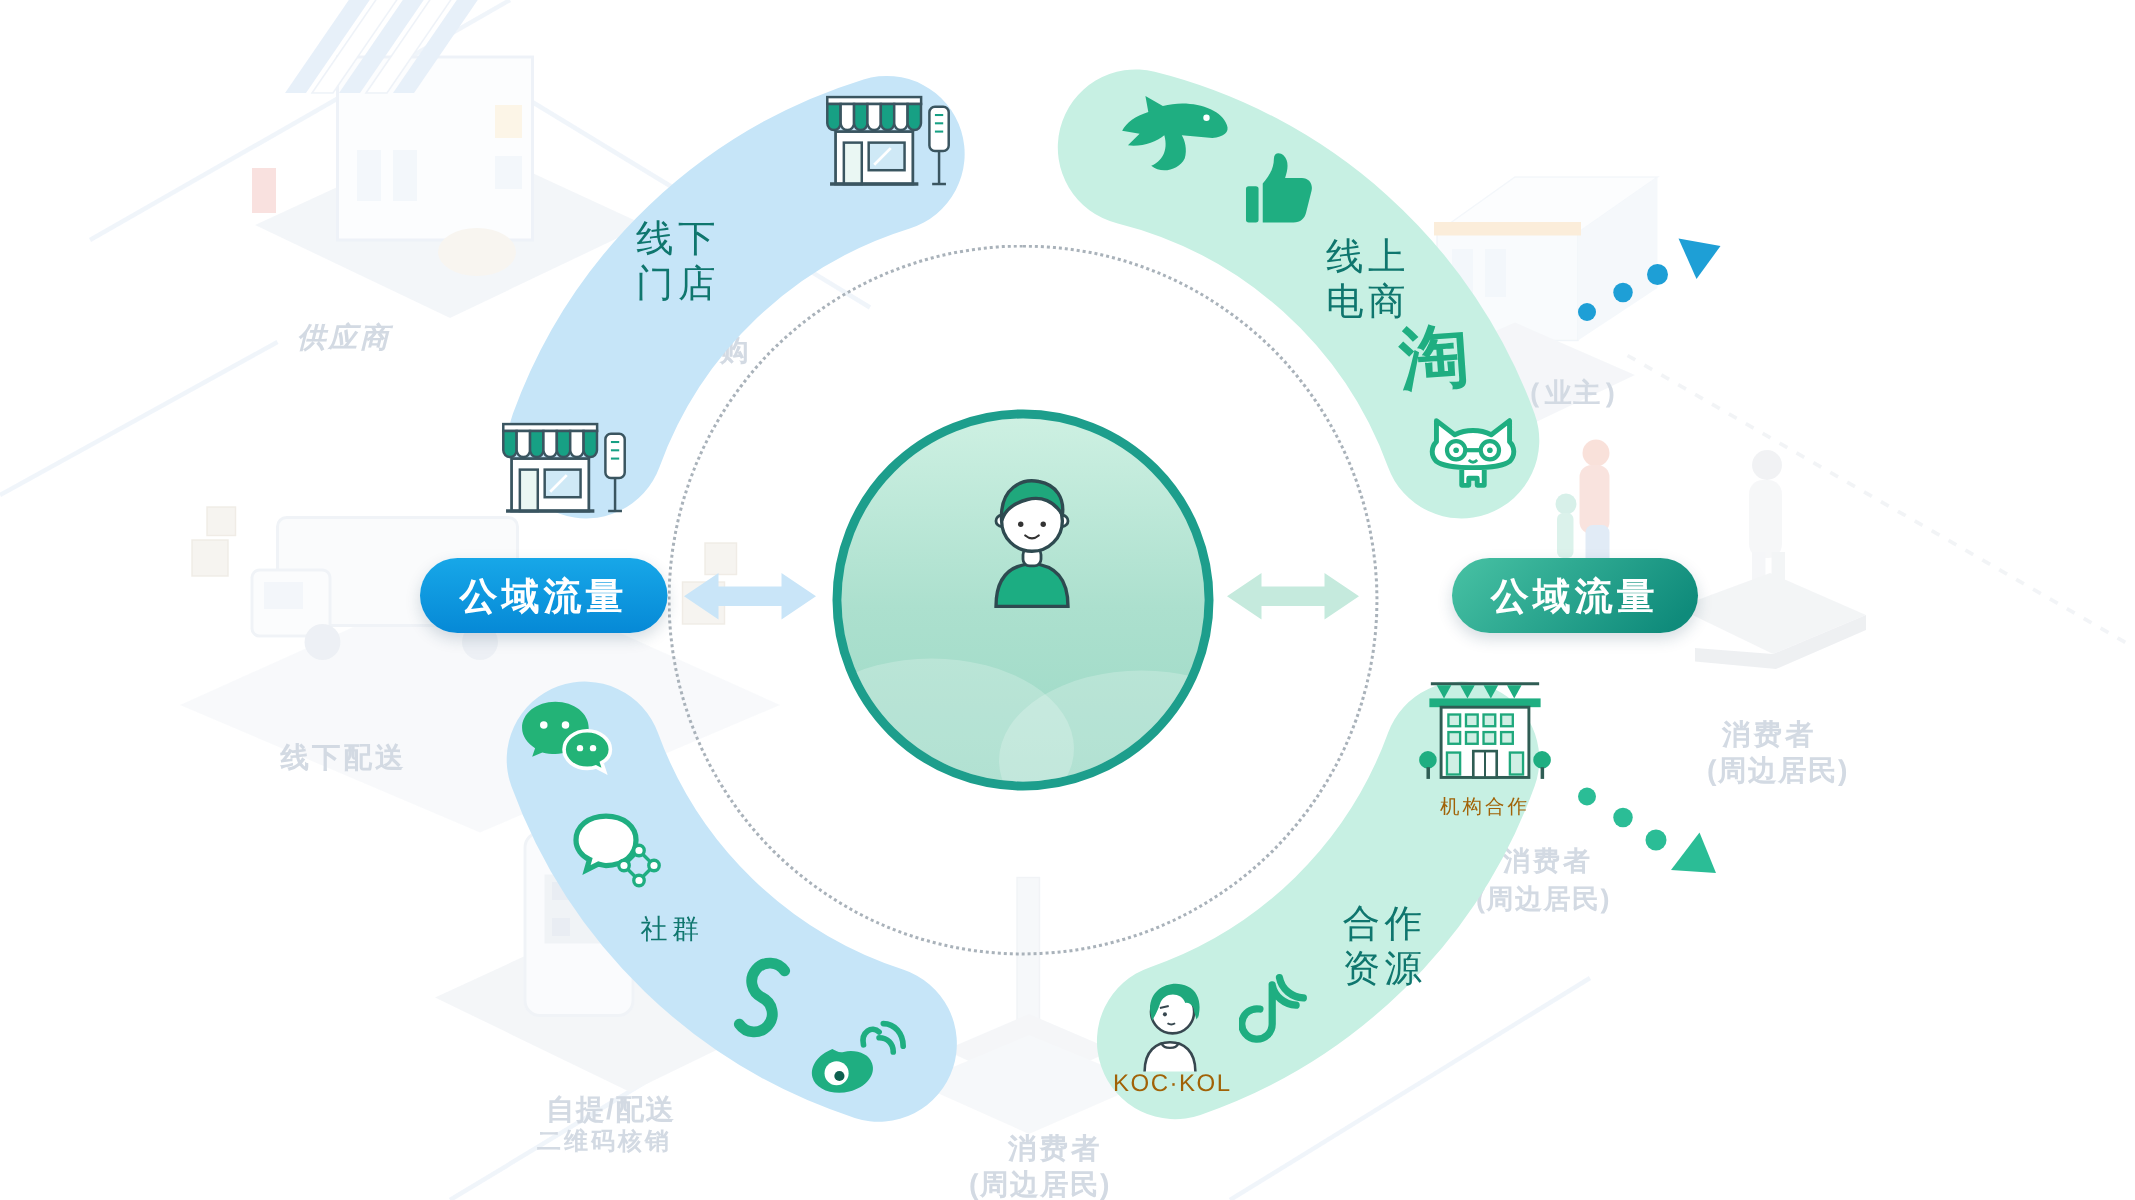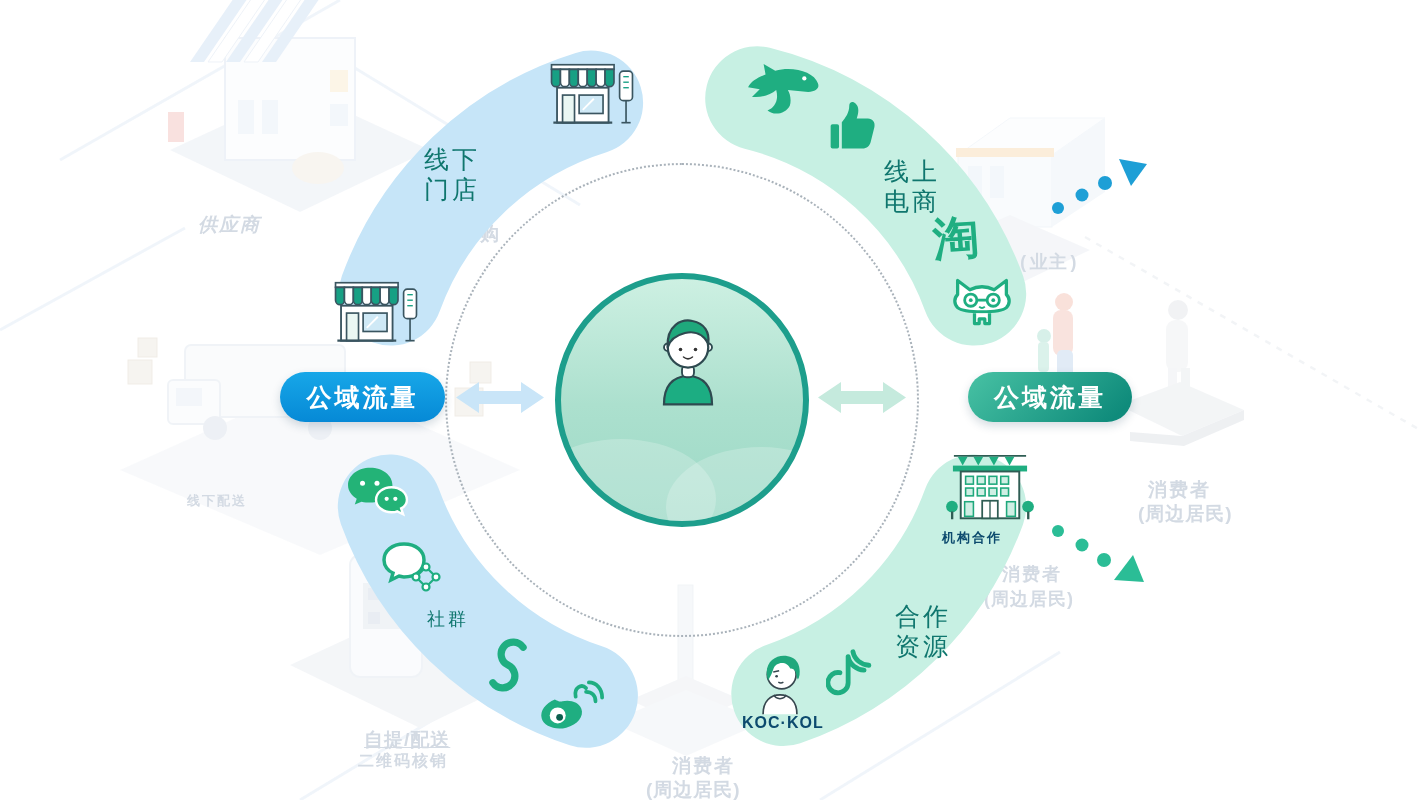--- a/index.html
+++ b/index.html
@@ -15,21 +15,21 @@
   .ghost{
     position:absolute;color:#D3DAE3;font-weight:700;letter-spacing:2px;
     white-space:nowrap;z-index:1;
   }
   
   .arc-label{
     position:absolute;color:#0f766e;font-weight:400;font-size:25px;line-height:30px;
     letter-spacing:3px;z-index:3;white-space:nowrap;
   }
   .mini-label{
-    position:absolute;color:#0c4a6e;font-weight:700;z-index:3;text-align:left;white-space:nowrap;
+    position:absolute;color:#a16207;font-weight:400;z-index:3;text-align:center;white-space:nowrap;
   }
   
   .pill{
     position:absolute;height:50px;border-radius:26px;display:flex;align-items:center;justify-content:center;
     color:#fff;font-size:25px;font-weight:800;letter-spacing:3px;z-index:4;
     box-shadow:0 4px 10px rgba(20,60,90,.18);
   }
   .pill-blue{left:280px;top:372px;width:165px;background:linear-gradient(180deg,#17A7E8 0%,#0689D6 100%);}
   .pill-teal{left:920px;top:372px;width:164px;background:linear-gradient(135deg,#48C2A4 0%,#0F8B7B 90%);margin-left:48px;}
   
@@ -135,25 +135,25 @@
       <circle cx="1178" cy="310" r="10" fill="#E9EBEE"></circle>
       <rect x="1166" y="320" width="22" height="52" rx="9" fill="#F2F3F5"></rect>
       <rect x="1168" y="368" width="9" height="38" fill="#F0F1F4"></rect>
       <rect x="1181" y="368" width="9" height="34" fill="#EDEFF2"></rect>
       <polygon points="1118,405 1180,382 1244,410 1182,436" fill="#EDEFF2"></polygon>
       <polygon points="1130,432 1182,436 1244,410 1244,420 1184,446 1130,441" fill="#E4E7EB"></polygon>
     </g>
   </svg>
 
   <div class="ghost" style="left:198px;top:212px;font-size:19px;font-style:italic;">供应商</div>
-  <div class="ghost" style="left:187px;top:492px;font-size:13px;">线下配送</div>
+  <div class="ghost" style="left:187px;top:492px;font-size:19px;">线下配送</div>
   <div class="ghost" style="left:417px;top:221px;font-size:19px;">社区团购</div>
   <div class="ghost" style="left:966px;top:226px;font-size:18px;">团长</div>
   <div class="ghost" style="left:1018px;top:250px;font-size:18px;letter-spacing:1px;font-family:Liberation Mono, monospace;">(业主)</div>
-  <div class="ghost" style="left:364px;top:727px;font-size:19px;letter-spacing:1px;text-decoration:underline;">自提/配送</div>
+  <div class="ghost" style="left:364px;top:727px;font-size:19px;letter-spacing:1px;">自提/配送</div>
   <div class="ghost" style="left:358px;top:751px;font-size:16px;">二维码核销</div>
   <div class="ghost" style="left:672px;top:753px;font-size:19px;">消费者</div>
   <div class="ghost" style="left:646px;top:777px;font-size:19px;letter-spacing:1px;">(周边居民)</div>
   <div class="ghost" style="left:1002px;top:562px;font-size:18px;">消费者</div>
   <div class="ghost" style="left:984px;top:587px;font-size:18px;letter-spacing:1px;">(周边居民)</div>
   <div class="ghost" style="left:1148px;top:477px;font-size:19px;">消费者</div>
   <div class="ghost" style="left:1138px;top:501px;font-size:19px;letter-spacing:1px;">(周边居民)</div>
 
   <svg class="abs z2" width="1423" height="800" viewBox="0 0 1423 800" style="left:0;top:0;">
     <path d="M 390.8 293.6 A 311 311 0 0 1 591.1 102.6" stroke="#C6E5F8" stroke-width="104" fill="none" stroke-linecap="round"></path>

